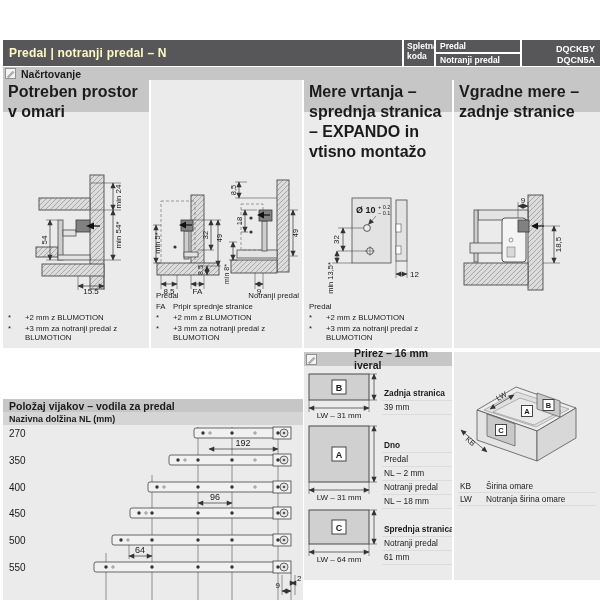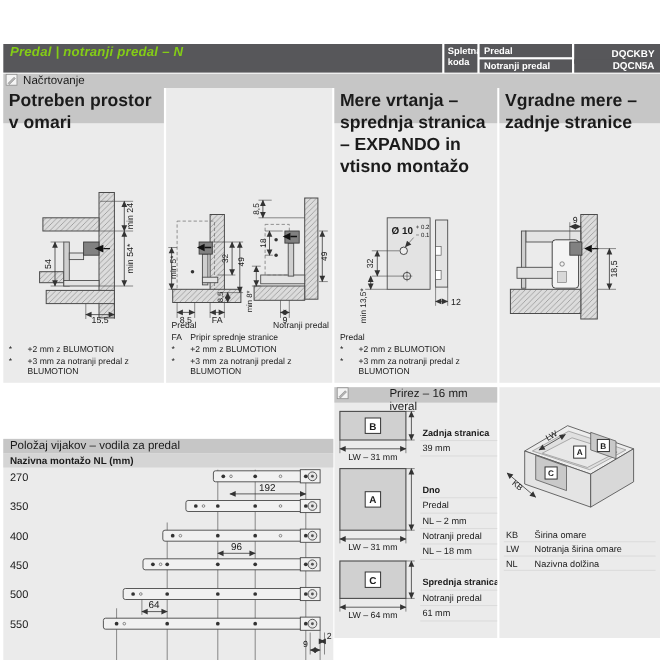--- a/index.html
+++ b/index.html
@@ -1,27 +1,27 @@
 <!DOCTYPE html>
 <html><head>
 <meta charset="utf-8">
 <style>
   html,body{margin:0;padding:0;background:#fff;}
   .page{position:relative;width:600px;height:600px;background:#fff;
         font-family:"Liberation Sans",sans-serif;color:#1b1b1b;overflow:hidden;}
   .abs{position:absolute;}
   
-  .hdr-bar{background:#57575a;color:#84cc16;display:flex;align-items:flex-start;font-style:italic;}
+  .hdr-bar{background:#57575a;color:#fef9c3;display:flex;align-items:center;}
   .hdr-title{font-size:12px;font-weight:bold;padding-left:6px;letter-spacing:.2px;}
   .hdr-cell{background:#57575a;color:#fff;font-size:8.5px;font-weight:bold;box-sizing:border-box;}
   .hdr-web{padding:2px 3px;line-height:1.15;}
   .hdr-lab{padding:1px 4px;display:flex;align-items:center;}
   .hdr-code{padding:1px 5px;display:flex;align-items:center;justify-content:flex-end;font-size:9px;}
   
-  .secbar{background:#c6c6c6;display:flex;align-items:flex-start;font-weight:normal;font-size:10.5px;box-sizing:border-box;}
+  .secbar{background:#c6c6c6;display:flex;align-items:center;font-weight:bold;font-size:10.5px;box-sizing:border-box;}
   .subbar{background:#d5d5d5;display:flex;align-items:center;font-weight:bold;font-size:9px;padding-left:6px;box-sizing:border-box;}
   .icon-plan{width:11px;height:11px;margin:0 5px 0 2px;flex:0 0 auto;}
   
   .col{position:absolute;top:80px;height:268px;background:#ebebeb;}
   .col-h{background:#c6c6c6;font-weight:bold;font-size:16px;line-height:1.25;padding:2px 5px;height:28px;box-sizing:content-box;}
   .col-draw{position:absolute;left:0;top:32px;}
   .col-foot{position:absolute;left:5px;right:3px;bottom:5px;font-size:7.8px;line-height:1.25;}
   .fn{display:flex;margin-top:1px;}
   .fnsym{flex:0 0 17px;}
   .fntx{flex:1;}
@@ -283,21 +283,21 @@
       <text class="t8" text-anchor="middle" x="69" y="91">9</text>
       <line class="ext" x1="89" y1="114" x2="106" y2="114"></line>
       <line class="ext" x1="89" y1="151" x2="106" y2="151"></line>
       <line class="dim" x1="100" y1="114" x2="100" y2="151"></line>
       <text class="t8" text-anchor="middle" transform="rotate(-90 106.5 132.5)" x="106.5" y="132.5">18,5</text>
     </svg>
   </div>
 
   <div class="botsec" style="left:3px;top:352px;width:300px;height:228px;margin-top:47px;">
     <div class="secbar" style="height:13px;padding-left:6px;">Položaj vijakov – vodila za predal</div>
-    <div class="subbar" style="height:13px;">Nazivna montažo NL (mm)</div>
+    <div class="subbar" style="height:13px;">Nazivna dolžina NL (mm)</div>
     <svg width="300" height="200" viewBox="0 0 300 200">
 
       <g>
         <line class="ext" x1="275" y1="2" x2="275" y2="178"></line>
         <line class="ext" x1="229" y1="2" x2="229" y2="178"></line>
         <line class="ext" x1="195" y1="2" x2="195" y2="178"></line>
         <line class="ext" x1="149" y1="50" x2="149" y2="178"></line>
         <line class="ext" x1="103" y1="128" x2="103" y2="178"></line>
         <line class="ext" x1="288" y1="148" x2="288" y2="178"></line>
         <line class="ext" x1="279" y1="150" x2="279" y2="170"></line>
@@ -497,20 +497,16 @@
     </svg>
     <div style="margin:10px 4px 0 4px;">
       <div class="legrow">
         <span class="legkey">KB</span>
         <span>Širina omare</span>
       </div>
       <div class="legrow">
         <span class="legkey">LW</span>
         <span>Notranja širina omare</span>
       </div>
-      <div class="legrow">
-        <span class="legkey">NL</span>
-        <span>Nazivna dolžina</span>
-      </div>
     </div>
   </div>
 
 </div>
 
 </body></html>

